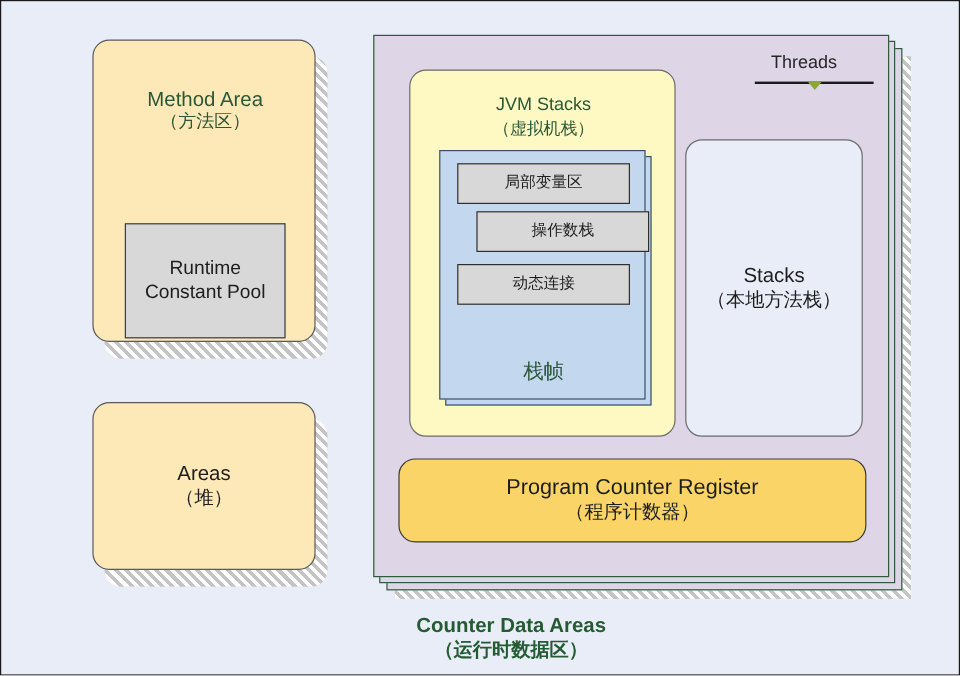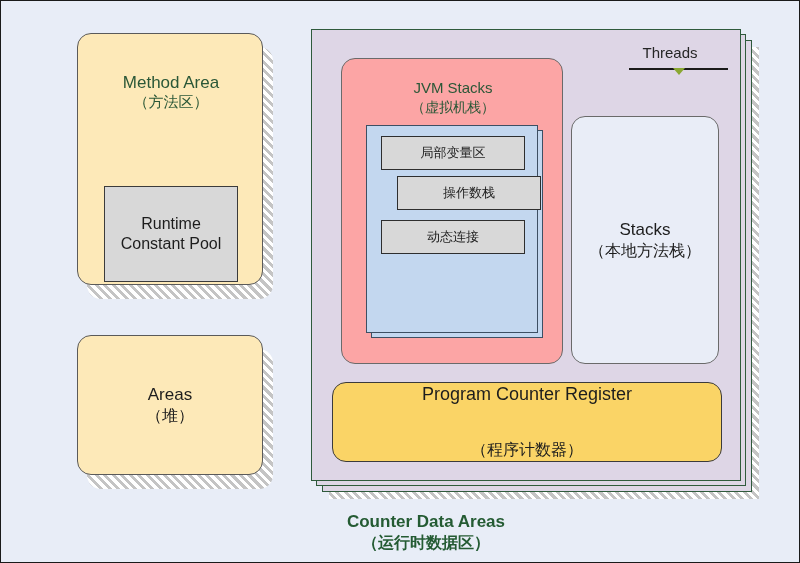--- a/index.html
+++ b/index.html
@@ -71,21 +71,21 @@
   .heap-label .cn { font-size: 16px; }
 
   
   .purple-panel {
     background: #ded6e6;
     border: 1.5px solid #2f5a3c;
   }
 
   
   .jvmstacks {
-    background: #fca5a5;
+    background: #fef9c3;
     border: 1.5px solid #6a6a6a;
     border-radius: 14px;
   }
   .jvmstacks-title {
     color: #2a5737;
     font-size: 15px;
     line-height: 1.3;
   }
   .jvmstacks-title .cn { font-size: 14px; }
 
@@ -201,29 +201,32 @@
       <div class="abs frame-box" style="left:24px; top:66px; width:172px; height:208px;">
         <div class="abs ctr frame-item" style="left:14px; top:10px; width:144px; height:34px;">
           <span>局部变量区</span>
         </div>
         <div class="abs ctr frame-item" style="left:14px; top:50px; width:144px; height:34px;margin-left:16px;">
           <span>操作数栈</span>
         </div>
         <div class="abs ctr frame-item" style="left:14px; top:74px; width:144px; height:34px;margin-top:20px;">
           <span>动态连接</span>
         </div>
+        <div class="abs ctr frame-caption" style="left:0; top:170px; width:172px; height:30px;">
+          <span>栈帧</span>
+        </div>
       </div>
     </div>
 
     <div class="abs nms ctr" style="left:259px; top:86px; width:148px; height:248px; flex-direction:column;">
       <span>Stacks</span>
       <span class="cn">（本地方法栈）</span>
     </div>
 
-    <div class="abs pcr ctr" style="left:20px; top:352px; width:390px; height:80px; flex-direction:column;justify-content:space-between;">
+    <div class="abs pcr ctr" style="left:20px; top:352px; width:390px; height:70px; flex-direction:column;">
       <span>Program Counter Register</span>
       <span class="cn">（程序计数器）</span>
     </div>
   </div>
 
   <div class="abs caption" style="left:280px; top:510px; width:290px;">
     <div>Counter Data Areas</div>
     <div class="cn">（运行时数据区）</div>
   </div>
 

